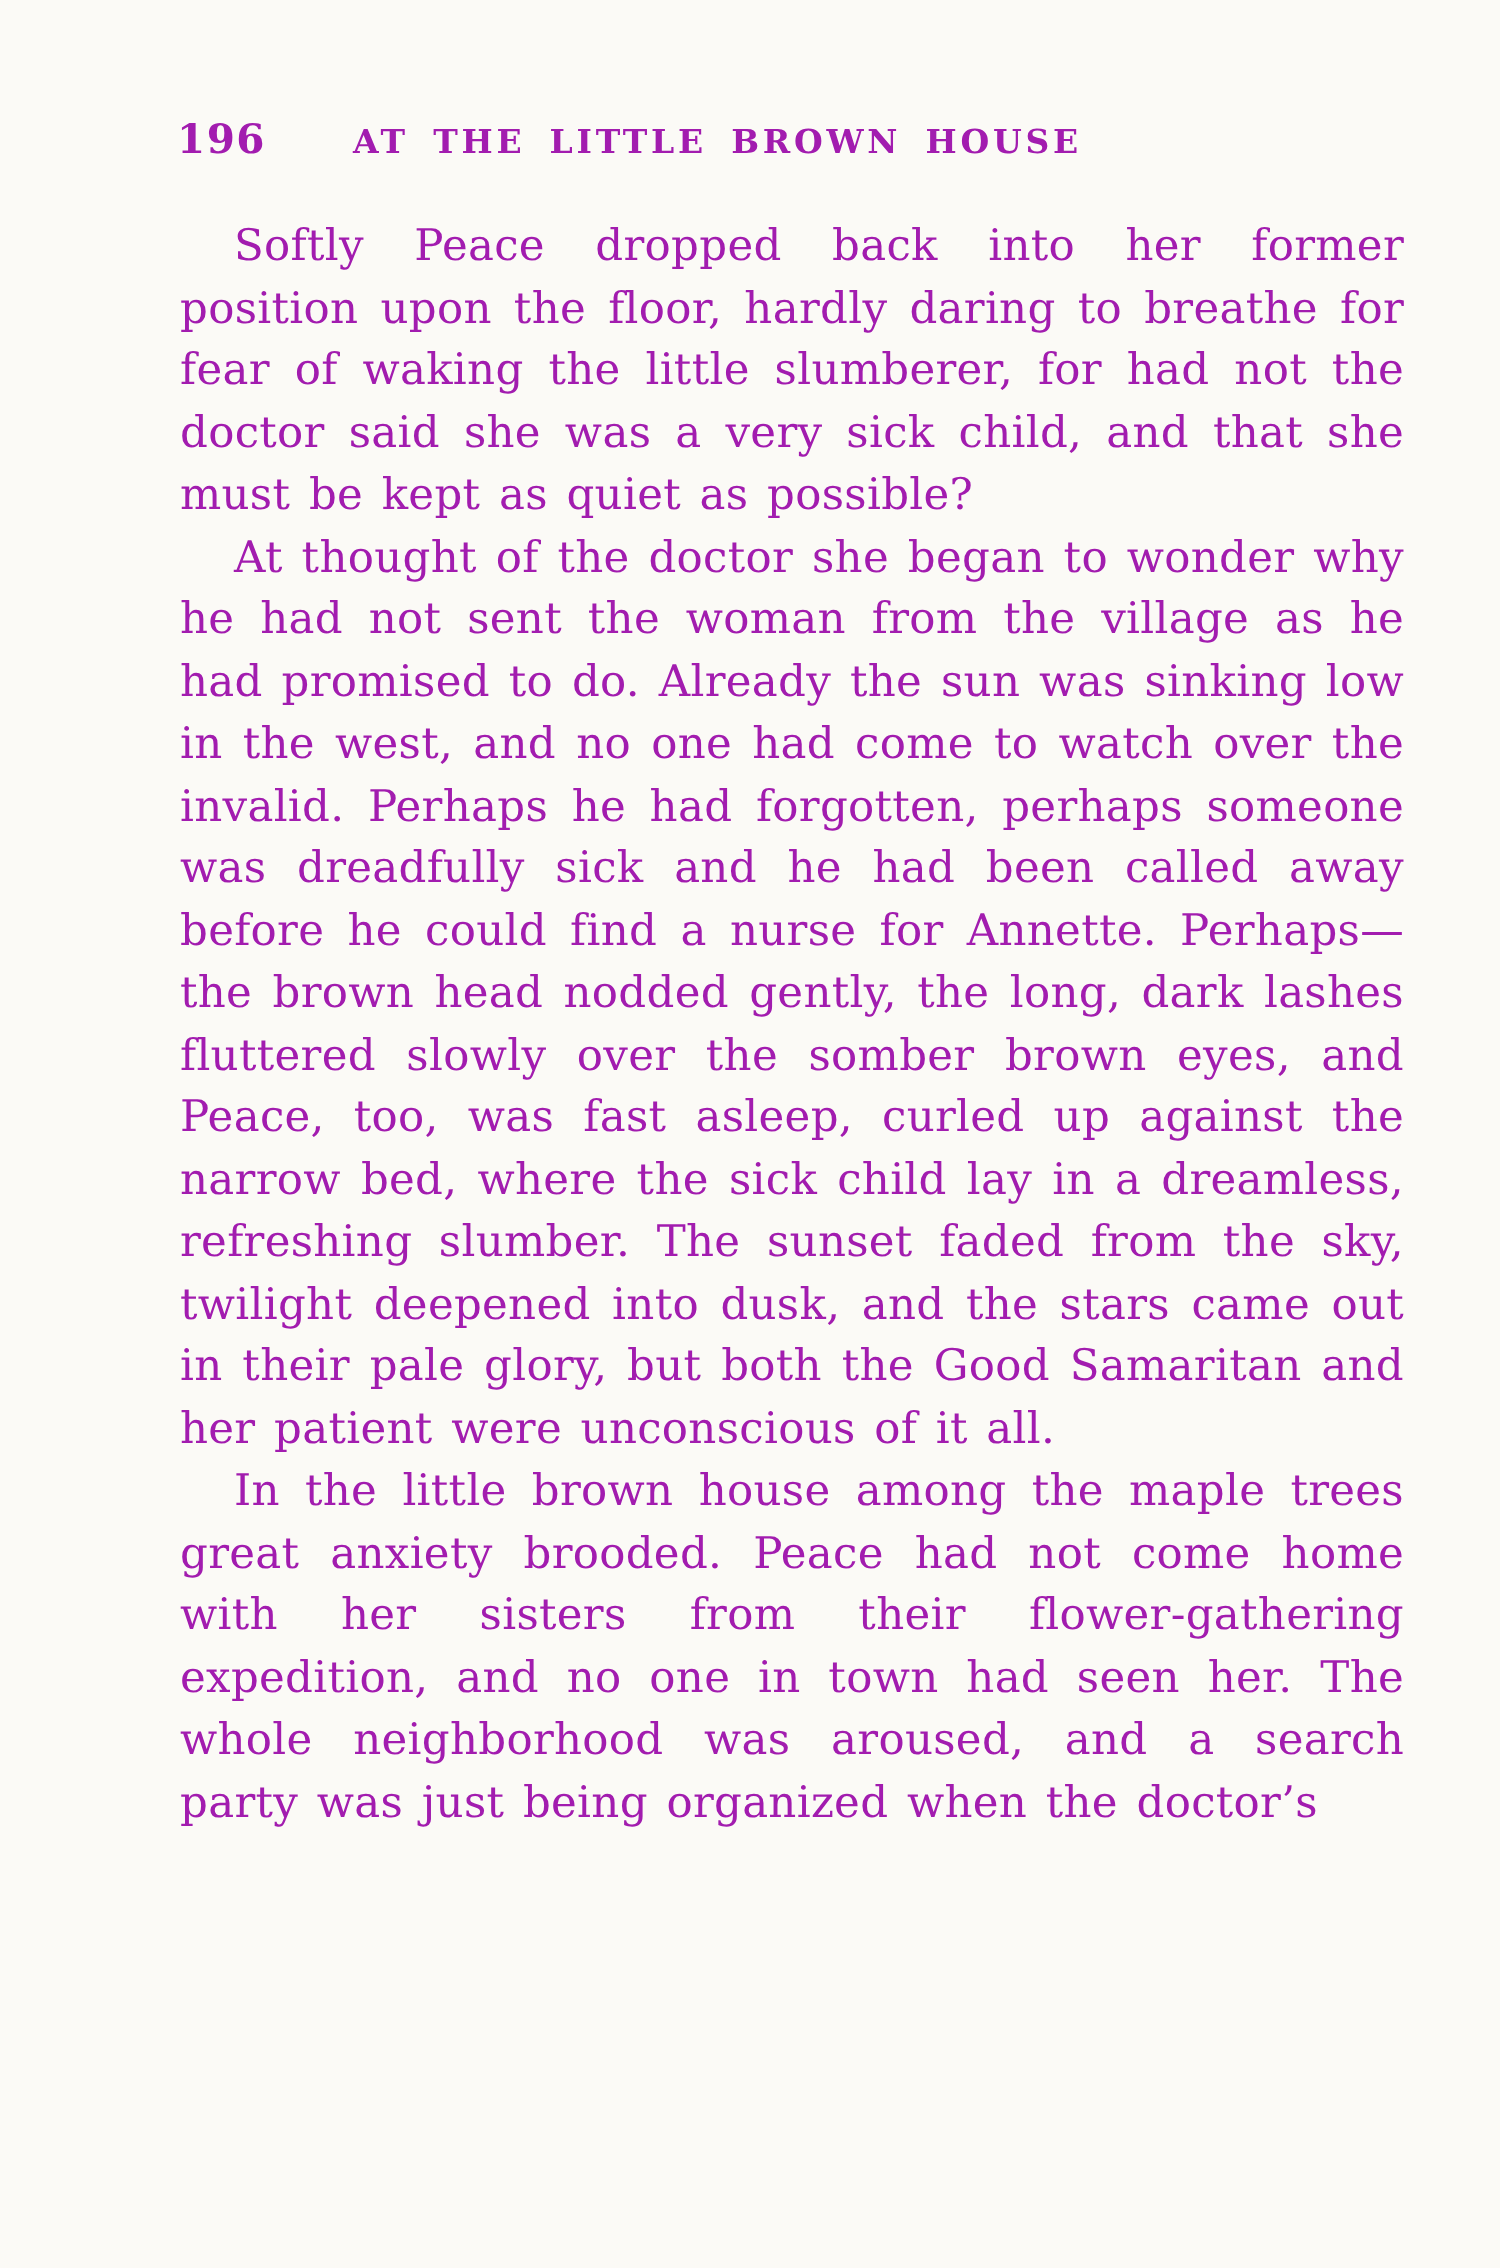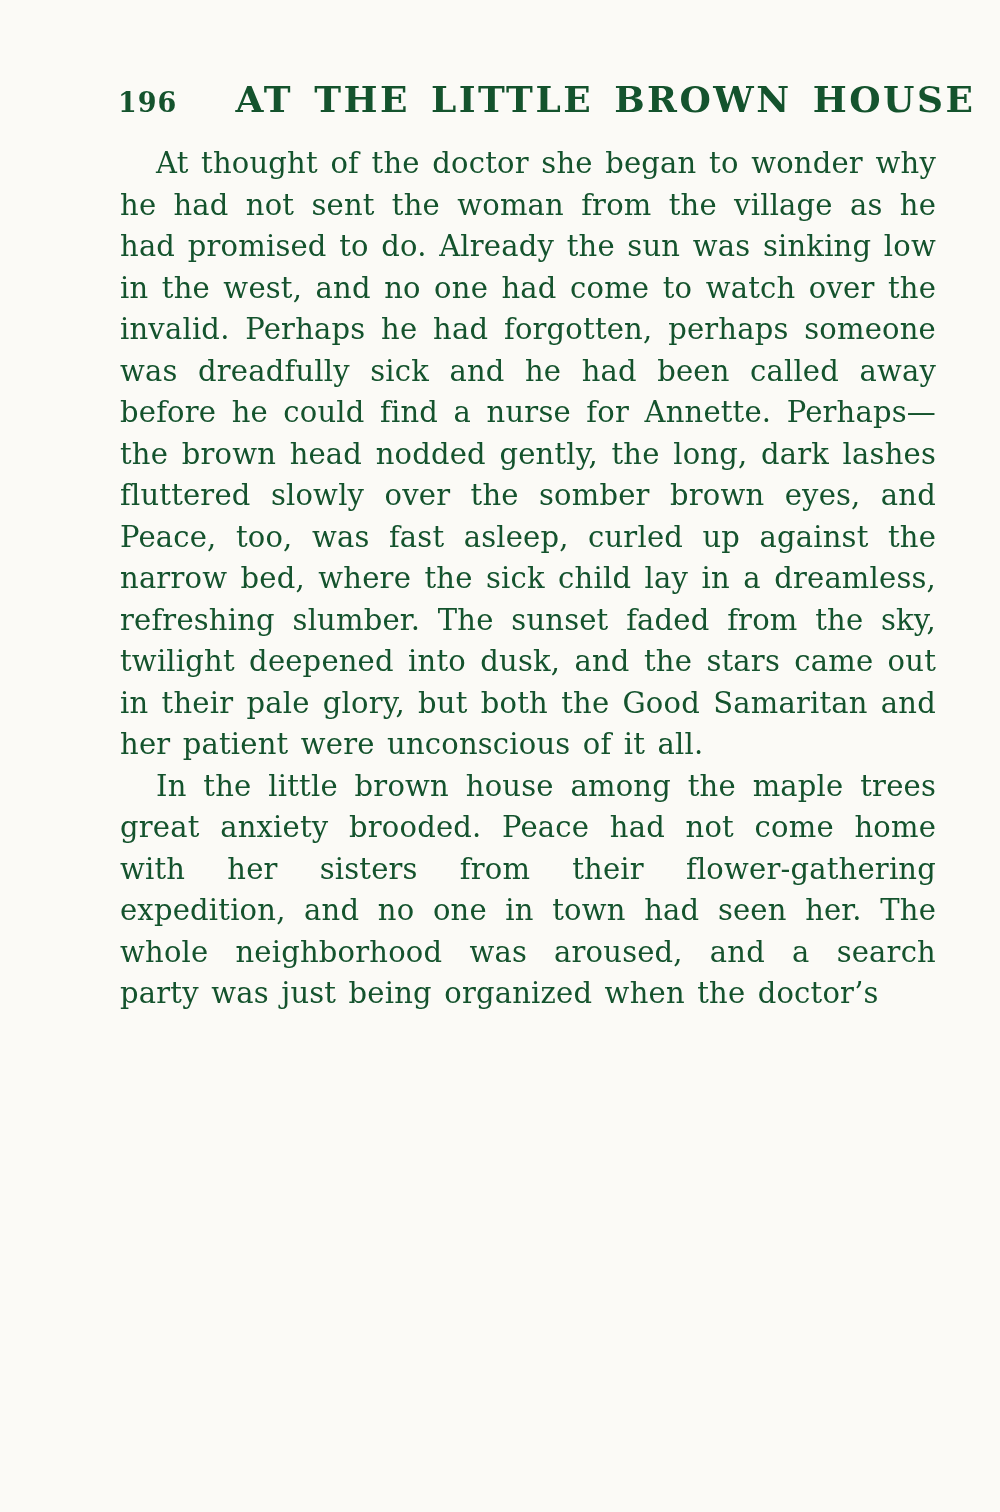--- a/index.html
+++ b/index.html
@@ -7,40 +7,40 @@
     padding: 0;
     background: #e9e7e2;
     font-family: "DejaVu Serif", "Liberation Serif", serif;
   }
   .scan-page {
     position: relative;
     width: 1000px;
     height: 1512px;
     margin: 0 auto;
     background: #fbfaf6;
-    color: #14532d;
+    color: #a21caf;
     box-sizing: border-box;
     overflow: hidden;
   }
   .page-header {
     position: absolute;
     top: 78px;
     left: 118px;
     right: 68px;
     display: flex;
     align-items: baseline;
   }
   .page-number {
     font-size: 27px;
     font-weight: bold;
     letter-spacing: 1px;
     margin-right: 58px;
   }
   .running-title {
-    font-size: 36px;
+    font-size: 22px;
     font-weight: bold;
     letter-spacing: 2.5px;
     word-spacing: 6px;
     white-space: nowrap;
   }
   .body-text {
     position: absolute;
     top: 143px;
     left: 120px;
     width: 816px;
@@ -61,17 +61,18 @@
 <body>
 
 <div class="scan-page">
 
   <div class="page-header">
     <span class="page-number">196</span>
     <span class="running-title">AT THE LITTLE BROWN HOUSE</span>
   </div>
 
   <div class="body-text">
+    <p class="indented">Softly Peace dropped back into her former position upon the floor, hardly daring to breathe for fear of waking the little slumberer, for had not the doctor said she was a very sick child, and that she must be kept as quiet as possible?</p>
     <p class="indented">At thought of the doctor she began to wonder why he had not sent the woman from the village as he had promised to do.  Already the sun was sinking low in the west, and no one had come to watch over the invalid.  Perhaps he had forgotten, perhaps someone was dreadfully sick and he had been called away before he could find a nurse for Annette.  Perhaps—the brown head nodded gently, the long, dark lashes fluttered slowly over the somber brown eyes, and Peace, too, was fast asleep, curled up against the narrow bed, where the sick child lay in a dreamless, refreshing slumber.  The sunset faded from the sky, twilight deepened into dusk, and the stars came out in their pale glory, but both the Good Samaritan and her patient were unconscious of it all.</p>
     <p class="indented">In the little brown house among the maple trees great anxiety brooded.  Peace had not come home with her sisters from their flower-gathering expedition, and no one in town had seen her.  The whole neighborhood was aroused, and a search party was just being organized when the doctor’s</p>
   </div>
 
 </div>
 
 </body></html>

